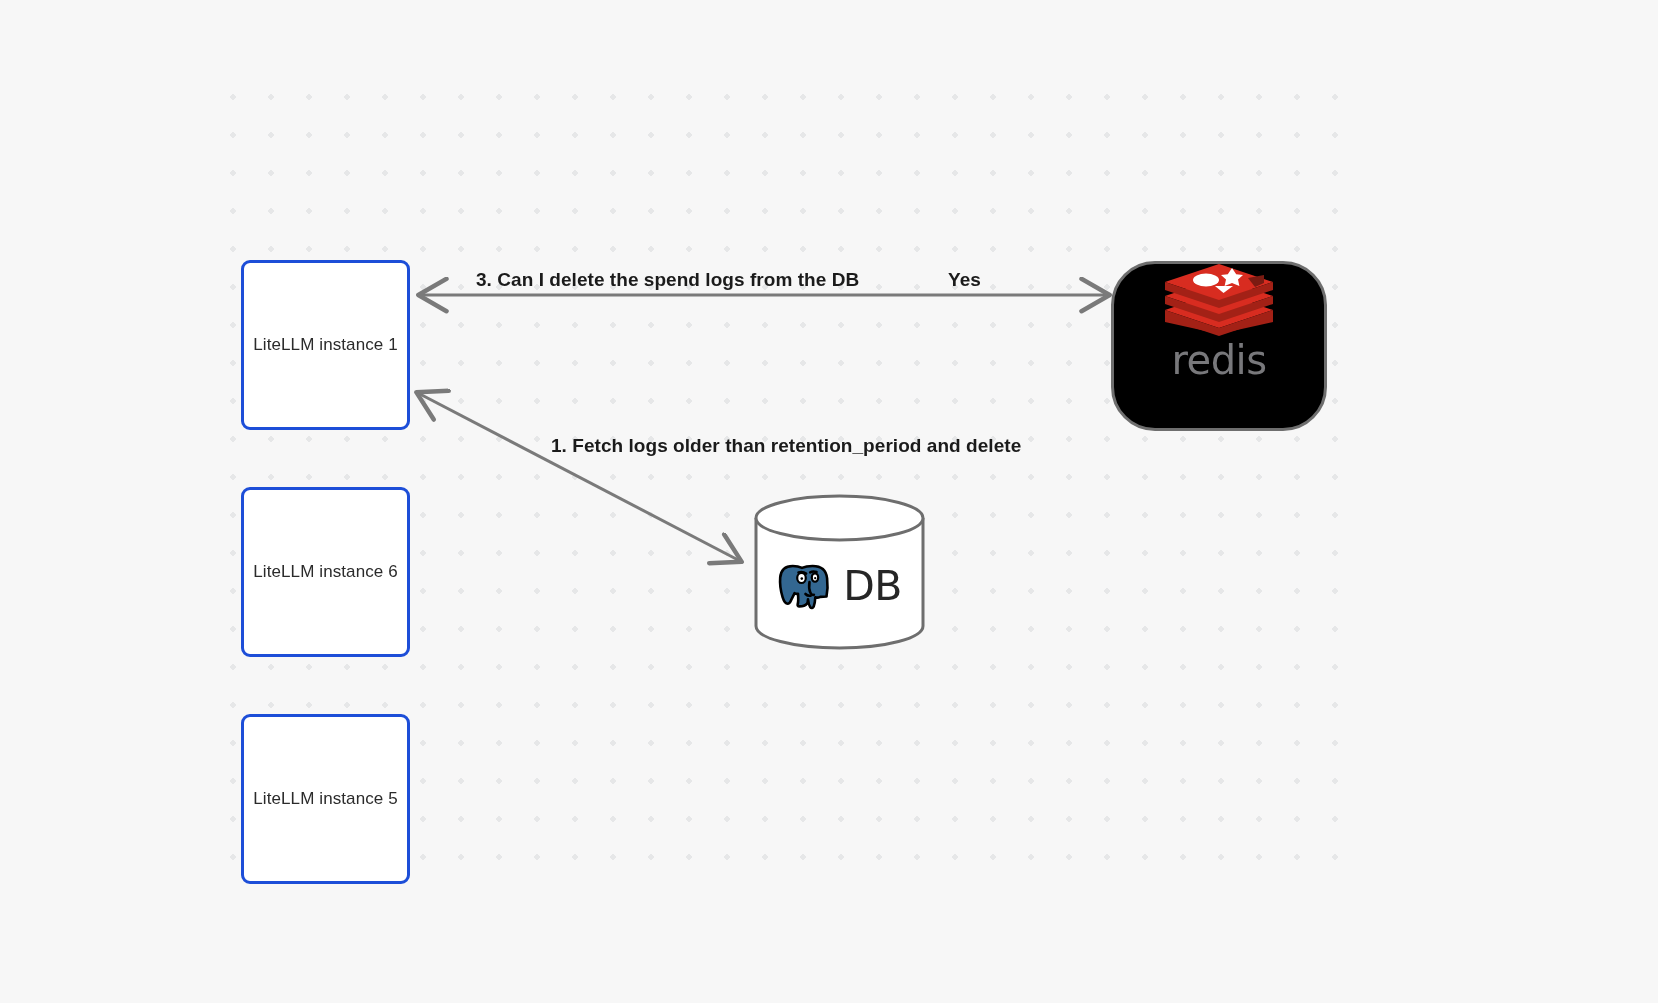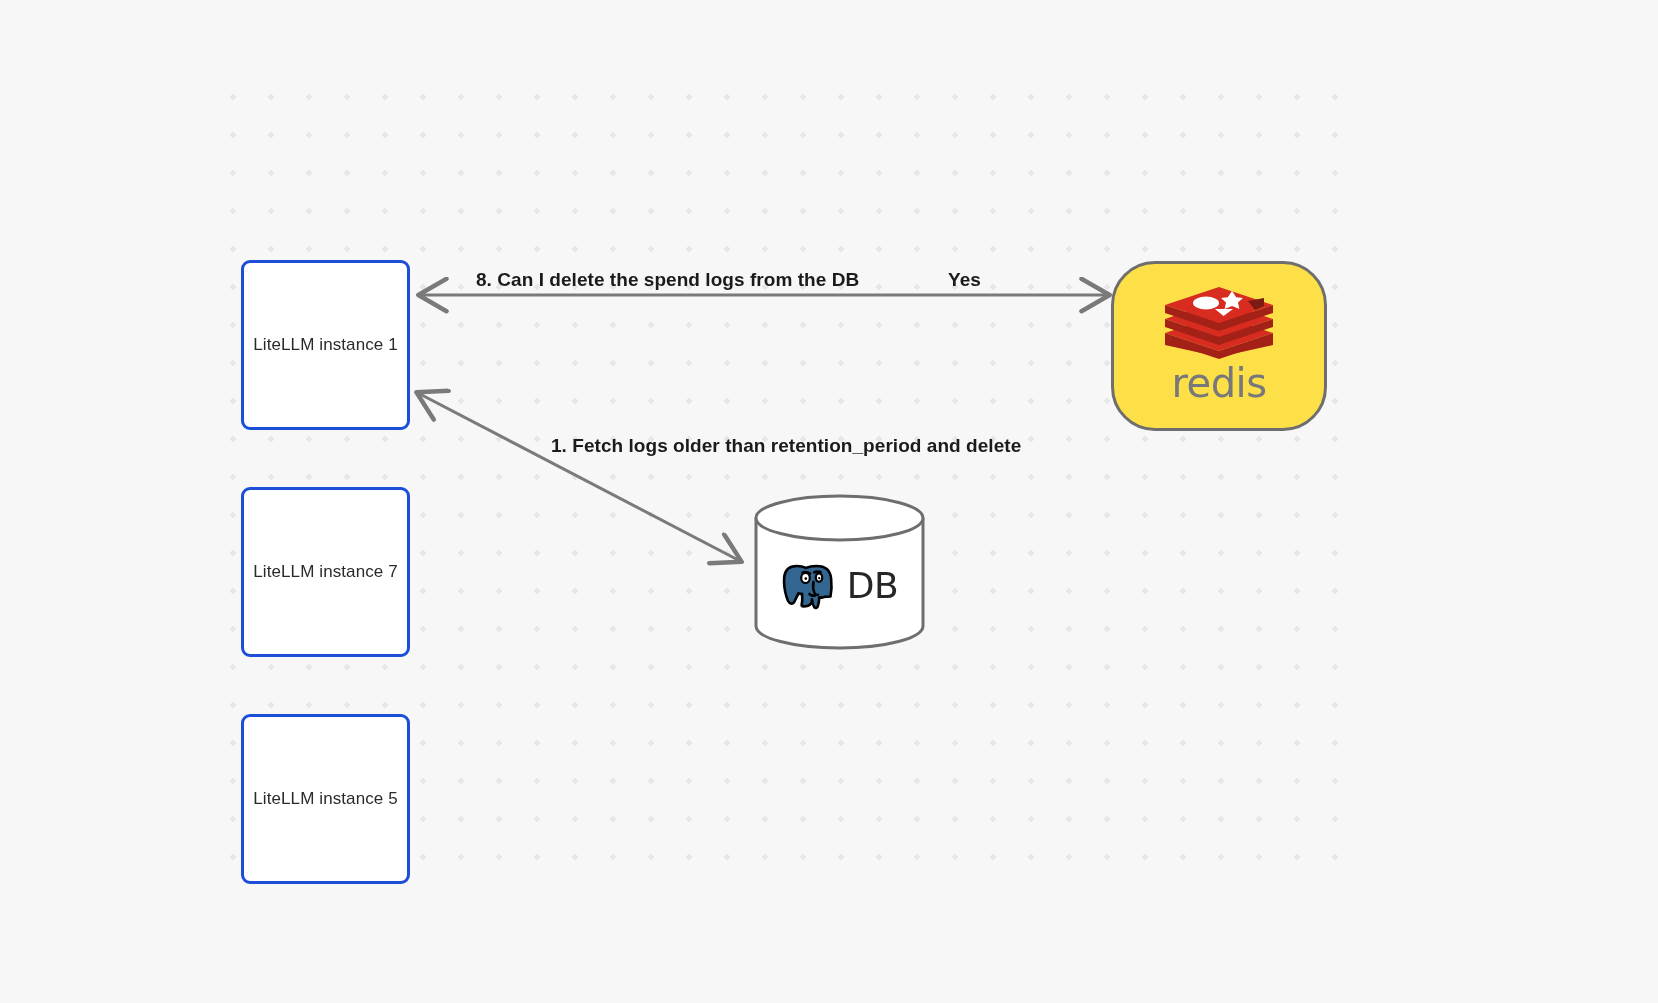--- a/index.html
+++ b/index.html
@@ -54,28 +54,28 @@
   #litellm-2 { left: 241px; top: 487px; width: 169px; height: 170px; }
   #litellm-3 { left: 241px; top: 714px; width: 169px; height: 170px; }
 
   
   #redis-node {
     position: absolute;
     left: 1111px;
     top: 261px;
     width: 216px;
     height: 170px;
-    background: #fde047;
+    background: #000000;
     border: 3px solid #6e6e6e;
     border-radius: 44px;
     box-sizing: border-box;
     display: flex;
     flex-direction: column;
     align-items: center;
-    justify-content: center;
+    justify-content: flex-start;
   }
   #redis-logo-wrap {
     display: flex;
     flex-direction: column;
     align-items: center;
     justify-content: center;
     gap: 2px;
     transform: translateY(-2px);
   }
   .redis-wordmark {
@@ -104,21 +104,21 @@
     width: 173px;
     height: 158px;
     display: flex;
     align-items: center;
     justify-content: center;
     gap: 0px;
     transform: translateY(14px);
   }
   .db-text {
     font-family: "DejaVu Sans", sans-serif;
-    font-size: 36px;
+    font-size: 41px;
     font-weight: 400;
     color: #262626;
     letter-spacing: -0.5px;
     line-height: 1;
   }
 
   
   .edge-label {
     position: absolute;
     font-size: 19px;
@@ -160,21 +160,21 @@
     <line x1="418" y1="295" x2="1110" y2="295" stroke="#7a7a7a" stroke-width="3" marker-start="url(#ah-left)" marker-end="url(#ah-right)"></line>
 
     <line x1="416" y1="392" x2="742" y2="562" stroke="#7a7a7a" stroke-width="3" marker-start="url(#ah-left)" marker-end="url(#ah-right)"></line>
   </svg>
 
   <div class="node-box" id="litellm-1">
     <span class="node-label">LiteLLM instance 1</span>
   </div>
 
   <div class="node-box" id="litellm-2">
-    <span class="node-label">LiteLLM instance 7</span>
+    <span class="node-label">LiteLLM instance 6</span>
   </div>
 
   <div class="node-box" id="litellm-3">
     <span class="node-label">LiteLLM instance 5</span>
   </div>
 
   <div id="redis-node">
     <div id="redis-logo-wrap">
       <svg width="118" height="74" viewBox="0 0 118 74" xmlns="http://www.w3.org/2000/svg">
 
@@ -218,17 +218,17 @@
           <circle cx="24.8" cy="25.6" r="1.3" fill="#000000" stroke="none"></circle>
           <circle cx="38.2" cy="25.2" r="1.1" fill="#000000" stroke="none"></circle>
           <path d="M32.5,29 c-0.6,3.8 -0.4,7.8 0.8,10.6 c0.8,1.9 2.2,2.7 3.6,2.2" fill="none"></path>
           <path d="M28.5,41 c1.4,1.4 3.4,2 5.2,1.7" fill="none"></path>
         </g>
       </svg>
       <span class="db-text">DB</span>
     </div>
   </div>
 
-  <div class="edge-label" id="label-step1">8.  Can I delete the spend logs from the DB</div>
+  <div class="edge-label" id="label-step1">3.  Can I delete the spend logs from the DB</div>
   <div class="edge-label" id="label-yes">Yes</div>
   <div class="edge-label" id="label-step2">1.  Fetch logs older than retention_period and delete</div>
 
 </div>
 
 </body></html>

